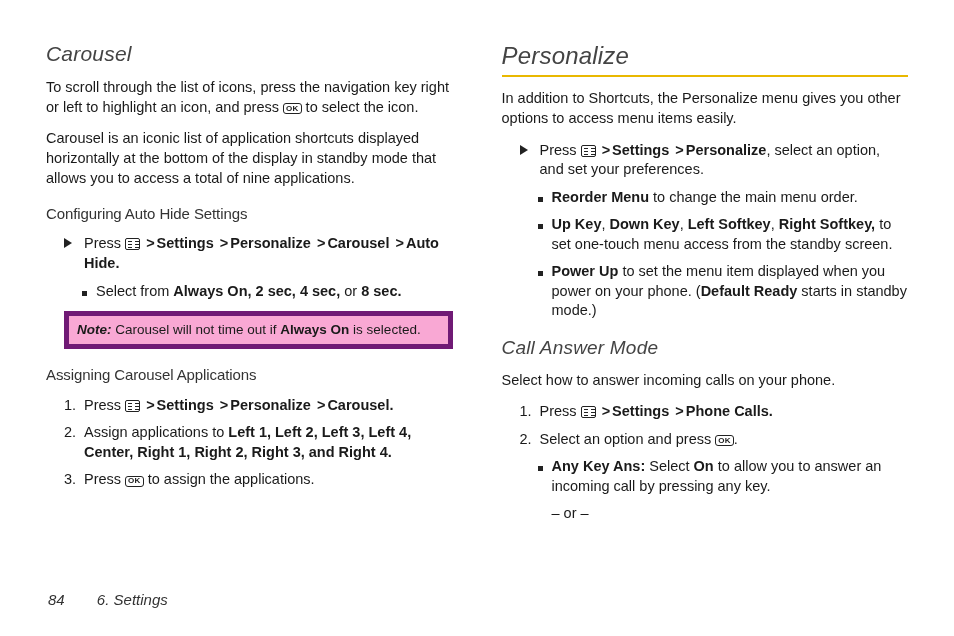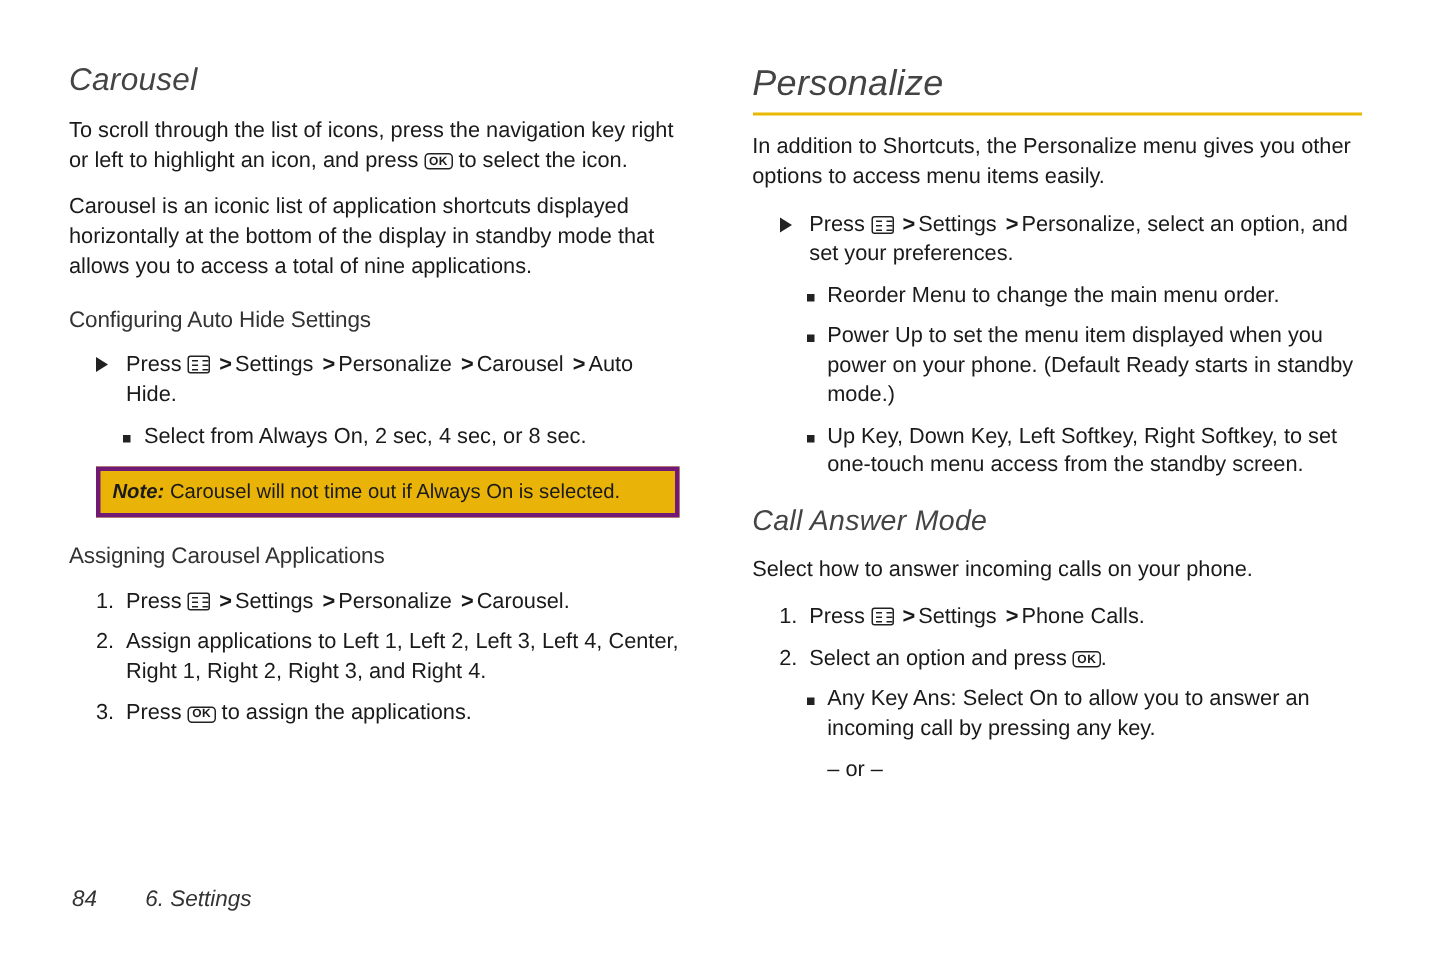--- a/index.html
+++ b/index.html
@@ -87,24 +87,24 @@
   .sub-bullet .body { flex: 1; }
   .ol-item {
     display: flex;
     margin: 8px 0 8px 18px;
   }
   .ol-item .num { flex: 0 0 20px; }
   .ol-item .body { flex: 1; }
   .after-sub {
     margin: 6px 0 8px 50px;
   }
-  strong { font-weight: 400; }
+  strong { font-weight: 700; }
   .note-box {
-    border: 3px solid #701a75;
-    background: #eab308;
+    border: 5px solid #701a75;
+    background: #f9a8d4;
     padding: 5px 8px;
     margin: 10px 0 10px 18px;
     font-size: 13.5px;
   }
   .note-box .note-label { font-style: italic; font-weight: 700; }
   .icon-menu {
     display: inline-block;
     width: 15px; height: 12px;
     border: 1.2px solid #222;
     border-radius: 2px;
@@ -227,28 +227,28 @@
     <div class="sub-bullet">
       <div class="sq"></div>
       <div class="body">
         <strong>Reorder Menu</strong><span> to change the main menu order.</span>
       </div>
     </div>
 
     <div class="sub-bullet">
       <div class="sq"></div>
       <div class="body">
+        <strong>Up Key</strong>, <strong>Down Key</strong>, <strong>Left Softkey</strong>, <strong>Right  Softkey,</strong><span> to set one-touch menu access from the standby screen.</span>
+      </div>
+    </div>
+
+    <div class="sub-bullet">
+      <div class="sq"></div>
+      <div class="body">
         <strong>Power Up</strong><span> to set the menu item displayed when you power on your phone. (</span><strong>Default Ready</strong><span> starts in standby mode.)</span>
-      </div>
-    </div>
-
-    <div class="sub-bullet">
-      <div class="sq"></div>
-      <div class="body">
-        <strong>Up Key</strong>, <strong>Down Key</strong>, <strong>Left Softkey</strong>, <strong>Right  Softkey,</strong><span> to set one-touch menu access from the standby screen.</span>
       </div>
     </div>
 
     <h2 class="sub-title">Call Answer Mode</h2>
 
     <p>Select how to answer incoming calls on your phone.</p>
 
     <div class="ol-item">
       <div class="num">1.</div>
       <div class="body">

